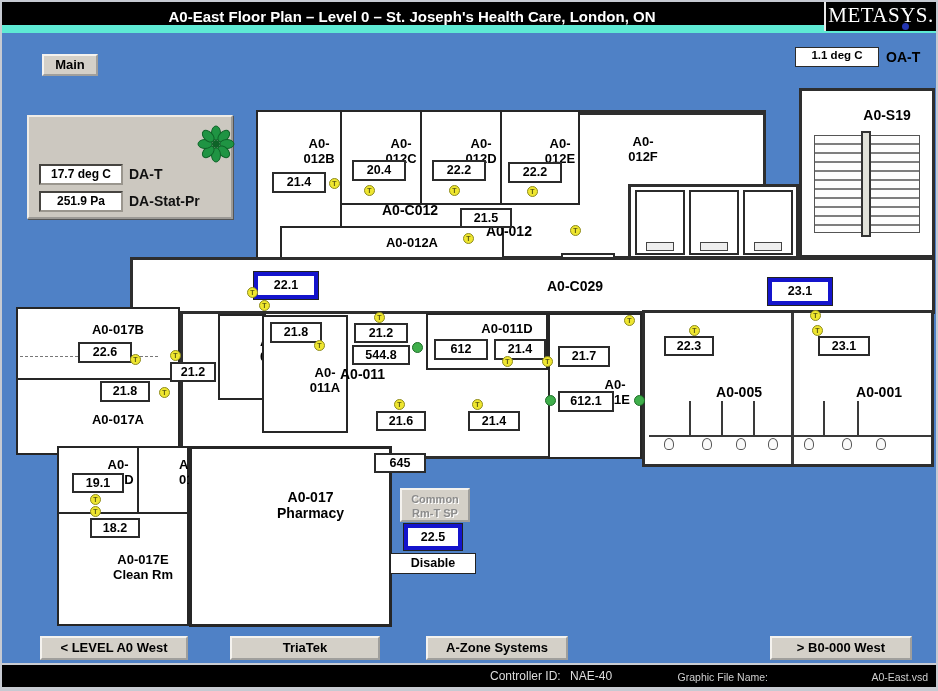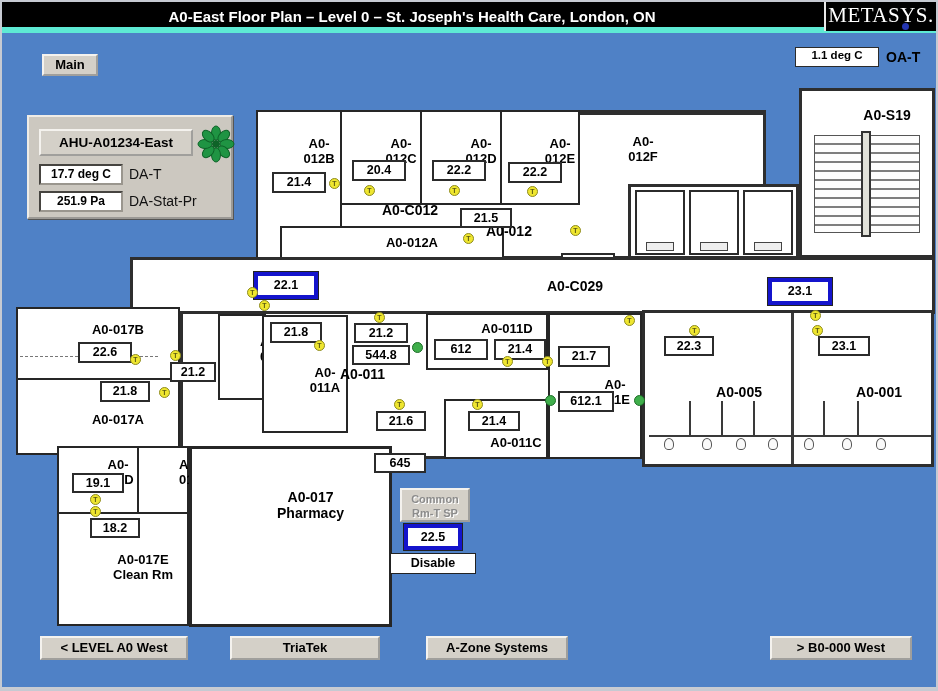--- a/index.html
+++ b/index.html
@@ -3,21 +3,21 @@
 <meta charset="utf-8">
 <style>
   * { box-sizing: border-box; margin: 0; padding: 0; }
   html,body { background:#8f959d; }
   body { font-family:"Liberation Sans", sans-serif; }
   .screen { position:relative; width:938px; height:691px; background:#4f81c6;
             border:2px solid #c6cad2; overflow:hidden; }
 
   
   .titlebar { position:absolute; left:0; top:0; width:934px; height:31px; background:#000;
-              border-bottom:6px solid #5eead4; }
+              border-bottom:8px solid #5eead4; }
   .title { position:absolute; left:0; top:0; width:820px; height:29px; color:#fff;
            font-size:15px; font-weight:bold; text-align:center; line-height:29px; }
   .logo { position:absolute; right:0; top:0; width:112px; height:29px; background:#000;
           border-left:2px solid #e8e8e8; color:#fff; font-family:"Liberation Serif", serif;
           font-size:21px; letter-spacing:.5px; text-align:center; line-height:27px; }
   .logo-emblem { position:absolute; left:76px; bottom:1px; width:7px; height:7px;
                  border-radius:50%; background:#2b3fd0; opacity:.85; }
 
   
   .btn3d { position:absolute; background:#d4d0c8; border:2px outset #f4f2ee;
@@ -53,21 +53,21 @@
   .statusbar .gfn { position:absolute; right:168px; top:6px; font-size:10.5px; color:#cfcfcf; }
   .statusbar .gfv { position:absolute; right:8px; top:6px; font-size:10.5px; color:#cfcfcf; }
   .bottomstrip { position:absolute; left:0; top:685px; width:934px; height:4px; background:#c9ccd2; }
 
   
   .ahu { position:absolute; left:25px; top:113px; width:206px; height:104px; background:#ccc8c0;
          border:2px outset #efece6; box-shadow:1px 1px 0 #555; }
   .ahu .name { left:10px; top:12px; width:154px; height:27px; line-height:23px; font-size:13.5px; }
   .ahu .ibox { position:absolute; background:#fff; border:2px inset #9a968e; font-weight:bold;
                font-size:12px; text-align:center; width:84px; height:21px; line-height:17px; }
-  .ahu .plabel { position:absolute; left:100px; font-weight:normal; font-size:14px; color:#111; }
+  .ahu .plabel { position:absolute; left:100px; font-weight:bold; font-size:14px; color:#111; }
   .fan { position:absolute; left:168px; top:8px; }
 
   .disabled-btn { color:#8b8b8b; text-shadow:1px 1px 0 #fff; }
 </style>
 </head>
 <body>
 
 <div class="screen">
 
   <div class="titlebar">
@@ -77,21 +77,20 @@
       <div class="logo-emblem"></div>
     </div>
   </div>
 
   <div class="btn3d" style="left:40px; top:52px; width:56px; height:22px; line-height:18px;">Main</div>
 
   <div class="vbox" style="left:793px; top:45px; width:84px; height:20px; line-height:15px; border-width:1.5px; font-size:11.5px;">1.1 deg C</div>
   <div class="lbl" style="left:884px; top:47px;">OA-T</div>
 
   <div class="ahu">
-    <div class="btn3d name">AHU-A01234-East</div>
     <svg class="fan" width="38" height="38" viewBox="0 0 38 38">
       <g fill="#1f9443" stroke="#0e6328" stroke-width="1">
         <ellipse cx="19" cy="8" rx="4.5" ry="7" transform="rotate(0 19 19)"></ellipse>
         <ellipse cx="19" cy="8" rx="4.5" ry="7" transform="rotate(45 19 19)"></ellipse>
         <ellipse cx="19" cy="8" rx="4.5" ry="7" transform="rotate(90 19 19)"></ellipse>
         <ellipse cx="19" cy="8" rx="4.5" ry="7" transform="rotate(135 19 19)"></ellipse>
         <ellipse cx="19" cy="8" rx="4.5" ry="7" transform="rotate(180 19 19)"></ellipse>
         <ellipse cx="19" cy="8" rx="4.5" ry="7" transform="rotate(225 19 19)"></ellipse>
         <ellipse cx="19" cy="8" rx="4.5" ry="7" transform="rotate(270 19 19)"></ellipse>
         <ellipse cx="19" cy="8" rx="4.5" ry="7" transform="rotate(315 19 19)"></ellipse>
@@ -193,23 +192,20 @@
 
   <div class="room" style="left:546px; top:311px; width:94px; height:146px;">
     <div class="rl" style="top:62px;">A0-011E</div>
   </div>
   <div class="vbox" style="left:556px; top:344px; width:52px; height:21px; line-height:17px;">21.7</div>
   <div class="vbox" style="left:556px; top:389px; width:56px; height:21px; line-height:17px;">612.1</div>
 
   <div class="vbox" style="left:374px; top:409px; width:50px; height:20px; line-height:16px;">21.6</div>
   <div class="vbox" style="left:372px; top:451px; width:52px; height:20px; line-height:16px; z-index:3;">645</div>
 
-  <div class="room" style="left:442px; top:397px; width:104px; height:60px;">
-    <div class="rl" style="top:34px;">A0-011C</div>
-  </div>
   <div class="vbox" style="left:466px; top:409px; width:52px; height:20px; line-height:16px;">21.4</div>
 
   <div class="block" style="left:640px; top:308px; width:292px; height:157px;">
     <div class="stall" style="left:146px; top:0; height:151px; width:3px;"></div>
     <div class="hline" style="left:4px; top:122px; width:282px;"></div>
     <div class="stall" style="left:44px; top:88px; height:34px;"></div>
     <div class="stall" style="left:76px; top:88px; height:34px;"></div>
     <div class="stall" style="left:108px; top:88px; height:34px;"></div>
     <div class="stall" style="left:178px; top:88px; height:34px;"></div>
     <div class="stall" style="left:212px; top:88px; height:34px;"></div>
@@ -248,20 +244,28 @@
     <span style="display:block;">Rm-T SP</span>
   </div>
   <div class="spbox" style="left:402px; top:522px; width:58px; height:26px; line-height:18px;">22.5</div>
   <div style="position:absolute; left:388px; top:551px; width:86px; height:21px; background:#fff; border:1.5px solid #222; font-weight:bold; font-size:12.5px; text-align:center; line-height:18px; cursor:pointer;">Disable</div>
 
   <div class="btn3d" style="left:38px; top:634px; width:148px; height:24px; line-height:20px;">&lt; LEVEL A0 West</div>
   <div class="btn3d" style="left:228px; top:634px; width:150px; height:24px; line-height:20px;">TriaTek</div>
   <div class="btn3d" style="left:424px; top:634px; width:142px; height:24px; line-height:20px;">A-Zone Systems</div>
   <div class="btn3d" style="left:768px; top:634px; width:142px; height:24px; line-height:20px;">&gt; B0-000 West</div>
 
+  <div class="statusbar">
+    <div class="ctrl">
+      <span>Controller ID:</span>
+      <span style="margin-left:6px;">NAE-40</span>
+    </div>
+    <div class="gfn">Graphic File Name:</div>
+    <div class="gfv">A0-East.vsd</div>
+  </div>
   <div class="bottomstrip"></div>
 
 <div class="sensor" style="left: 327px; top: 176px;">T</div>
     <div class="sensor" style="left: 362px; top: 183px;">T</div>
     <div class="sensor" style="left: 447px; top: 183px;">T</div>
     <div class="sensor" style="left: 525px; top: 184px;">T</div>
     <div class="sensor" style="left: 461px; top: 231px;">T</div>
     <div class="sensor" style="left: 568px; top: 223px;">T</div>
     <div class="sensor" style="left: 245px; top: 285px;">T</div>
     <div class="sensor" style="left: 257px; top: 298px;">T</div>

